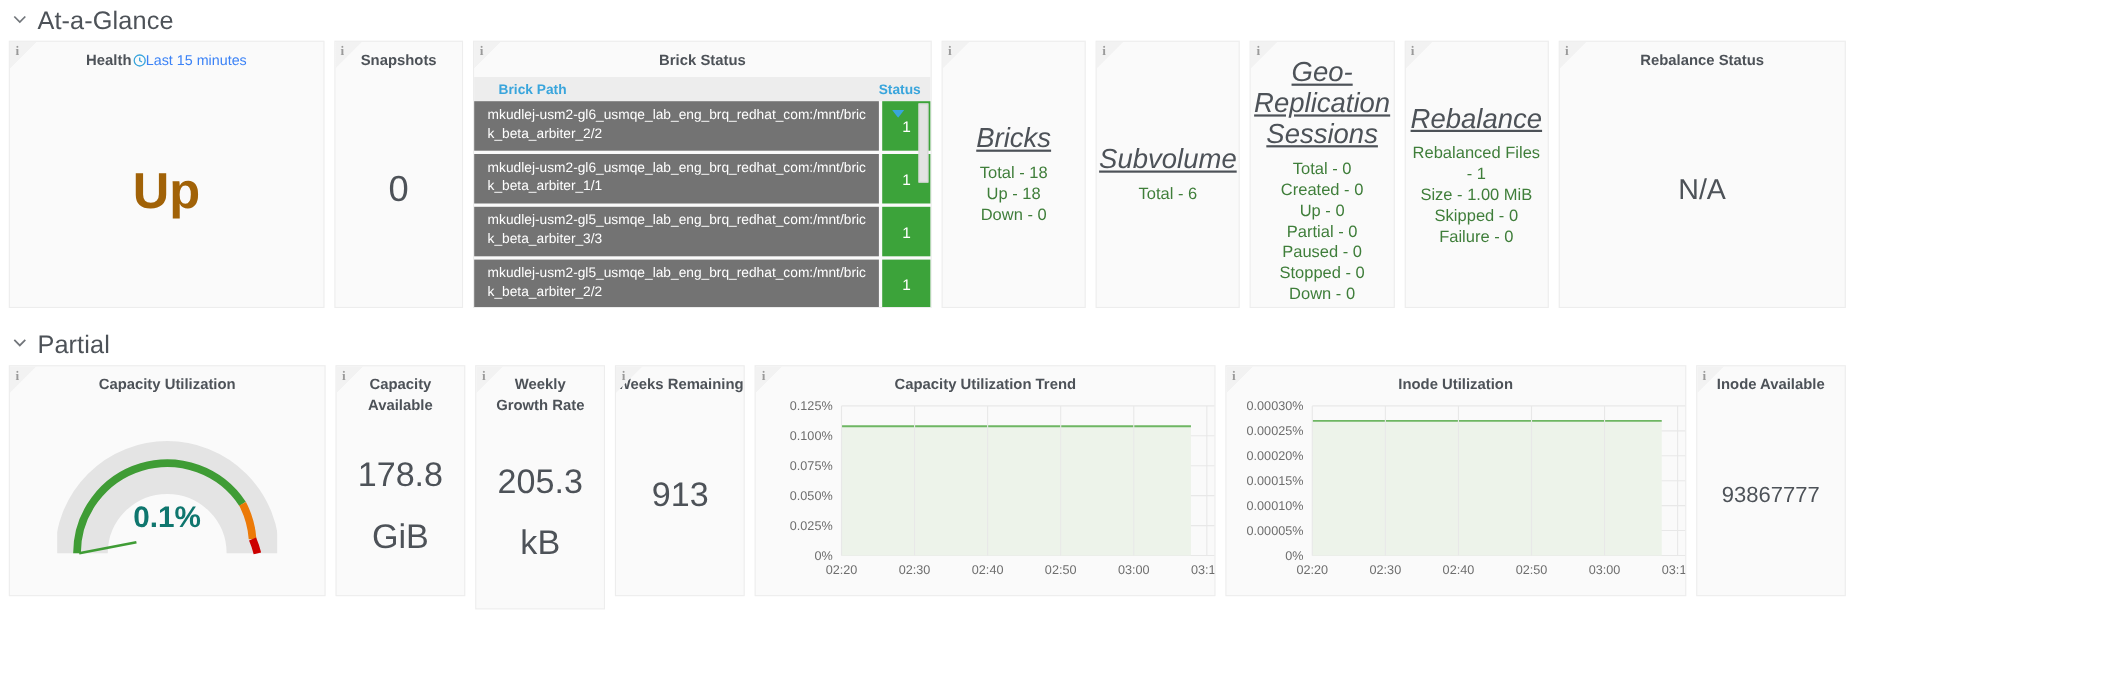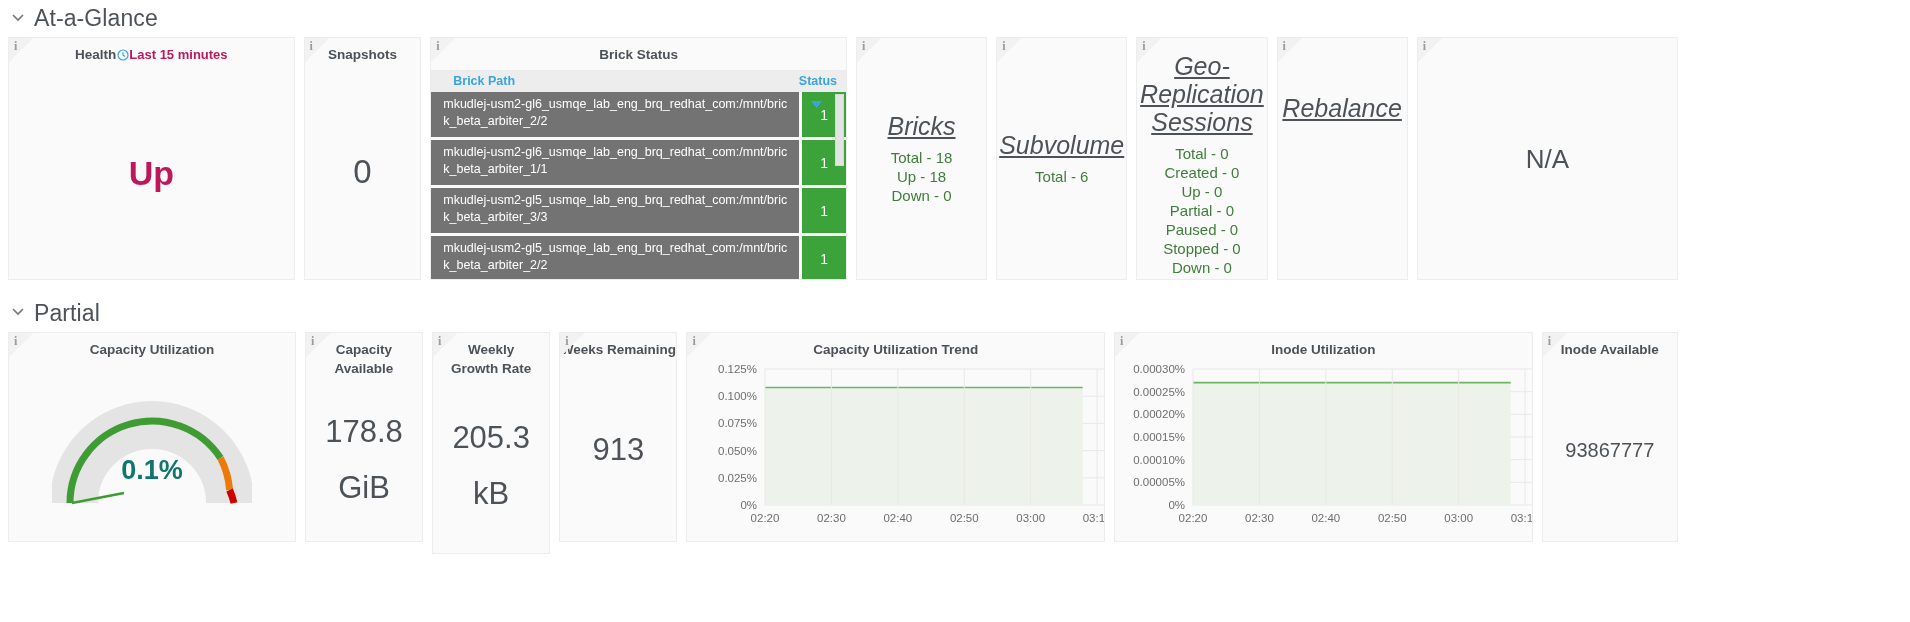--- a/index.html
+++ b/index.html
@@ -56,32 +56,32 @@
   .panel-title {
     text-align: center;
     font-size: 13.5px;
     font-weight: bold;
     color: #4d5258;
     padding-top: 7px;
     line-height: 19px;
     position: relative; z-index: 2;
   }
   .panel-title .timespan {
-    color: #be185d; font-weight: bold; font-size: 13px; white-space: nowrap;
+    color: #3b82f6; font-weight: normal; font-size: 13px; white-space: nowrap;
   }
   .clock-ico { display:inline-block; vertical-align:-2px; margin-left:1px; }
 
   
   .big-value {
     display:flex; flex-direction:column; align-items:center; justify-content:center;
     font-size: 33px; color: #4d5258; font-weight: 400;
     line-height: 56px;
     flex: 1 1 auto;
   }
-  .big-value.green { color: #be185d; font-weight: 700; font-size: 34px; }
+  .big-value.green { color: #a16207; font-weight: 700; font-size: 46px; }
   .panel-body { display:flex; flex-direction:column; height:100%; }
 
   
   .stat-title {
     font-style: italic; font-size: 25px; color: #4d5258;
     text-align:center; line-height: 28px; font-weight: 400; text-decoration: underline;
   }
   .stat-lines { text-align:center; color:#3f7e3a; font-size:15px; line-height:19px; margin-top:8px; }
   .stat-lines div { white-space: normal; }
   .stat-center {
@@ -253,29 +253,36 @@
         </div>
     </div>
 
     <div class="panel" style="width:145px;height:243px;">
       <div class="info-corner">
           <i>i</i>
         </div>
       <div class="panel-body">
           <div class="stat-center" style="justify-content:flex-start;padding-top:56px;">
         <div class="stat-title">Rebalance</div>
+        <div class="stat-lines" id="rebalance-lines" style="padding:0 5px;">
+              <div>Rebalanced Files - 1</div>
+              <div>Size - 1.00 MiB</div>
+              <div>Skipped - 0</div>
+              <div>Failure - 0</div>
+            </div>
       </div>
         </div>
     </div>
 
     <div class="panel" style="width:289px;height:243px;">
       <div class="info-corner">
           <i>i</i>
         </div>
       <div class="panel-body">
+        <div class="panel-title">Rebalance Status</div>
         <div class="big-value" style="font-size:26px;">N/A</div>
       </div>
     </div>
 
   </div>
 
   <div class="section-header" style="height:38px;margin-top:14px;">
     <span class="chev">
       <svg width="14" height="14" viewBox="0 0 14 14">
           <path d="M2 5 L7 10 L12 5" fill="none" stroke="#72767b" stroke-width="1.6"></path>

